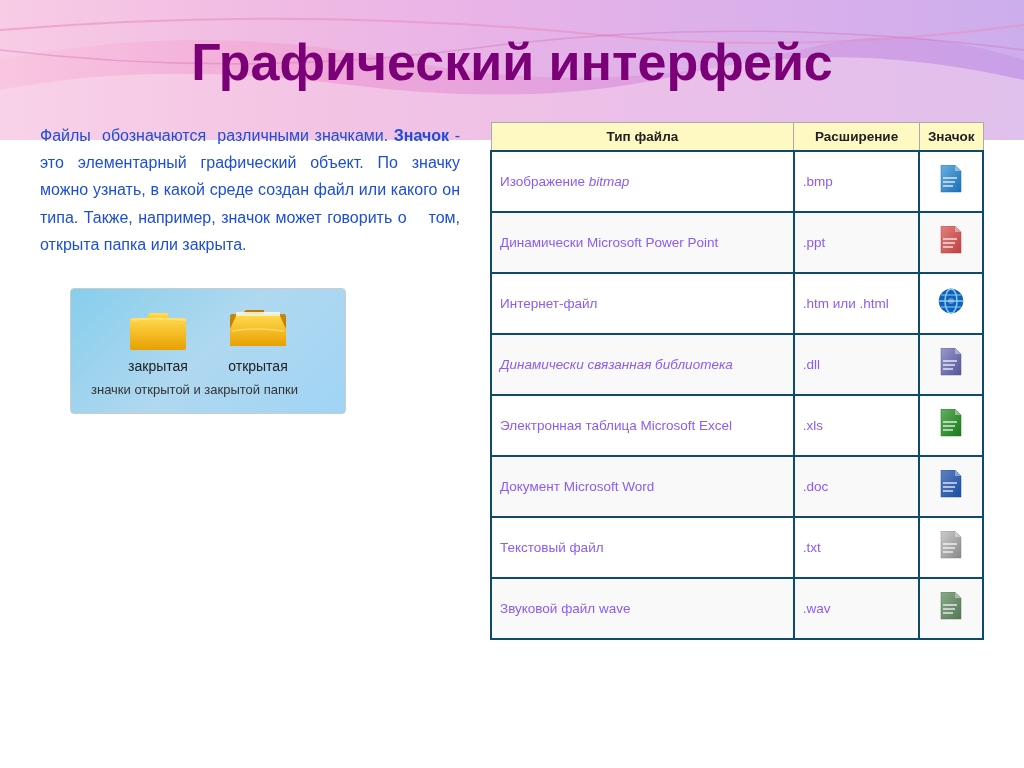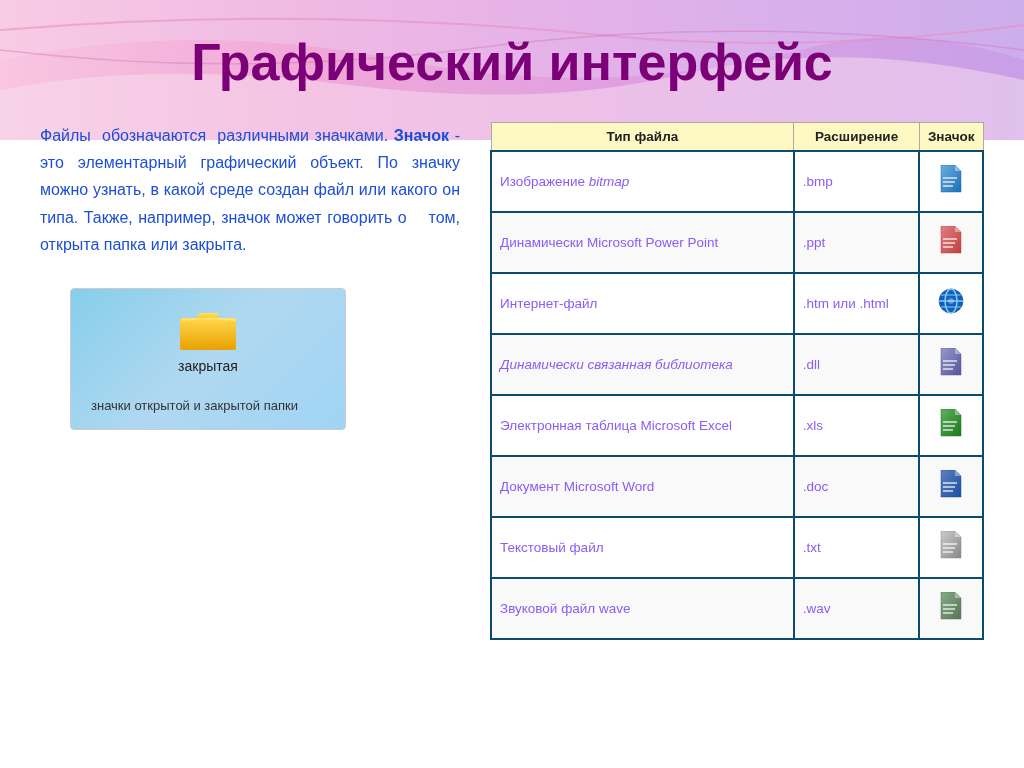--- a/index.html
+++ b/index.html
@@ -101,21 +101,21 @@
 
     .folder-label {
       font-size: 14px;
       color: #222;
       font-family: Arial, sans-serif;
     }
 
     .folder-caption {
       font-size: 13px;
       color: #333;
-      margin-top: 24px;
+      margin-top: 8px;
       font-family: Arial, sans-serif;
     }
 
     
     .right-col {
       flex: 1;
     }
 
     .file-table {
       width: 100%;
@@ -215,20 +215,44 @@
 
               <path d="M2,14 L18,14 L22,9 L40,9 L40,14" fill="url(#folderTop1)"></path>
 
               <rect x="2" y="14" width="56" height="32" rx="2" ry="2" fill="url(#folderGrad1)"></rect>
 
               <path d="M4,16 Q30,13 58,16" stroke="#ffe88a" stroke-width="2" fill="none" opacity="0.7"></path>
             </svg>
             <span class="folder-label">закрытая</span>
           </div>
 
+          <div class="folder-item">
+            <svg class="folder-icon" viewBox="0 0 60 50" xmlns="http://www.w3.org/2000/svg">
+              <defs>
+                <linearGradient id="folderGrad2" x1="0%" y1="0%" x2="0%" y2="100%">
+                  <stop offset="0%" style="stop-color:#ffd84d"></stop>
+                  <stop offset="100%" style="stop-color:#e8a000"></stop>
+                </linearGradient>
+                <linearGradient id="folderBack2" x1="0%" y1="0%" x2="0%" y2="100%">
+                  <stop offset="0%" style="stop-color:#c8880a"></stop>
+                  <stop offset="100%" style="stop-color:#b07000"></stop>
+                </linearGradient>
+              </defs>
+
+              <rect x="2" y="10" width="56" height="32" rx="2" ry="2" fill="url(#folderBack2)"></rect>
+
+              <path d="M2,10 L14,10 L18,6 L36,6 L36,10" fill="#c07800"></path>
+
+              <rect x="8" y="8" width="44" height="28" rx="1" fill="#f8f8e0" opacity="0.9"></rect>
+
+              <path d="M2,25 L8,12 L52,12 L58,25 L58,42 L2,42 Z" fill="url(#folderGrad2)"></path>
+              <path d="M4,27 Q30,23 56,27" stroke="#ffe88a" stroke-width="1.5" fill="none" opacity="0.6"></path>
+            </svg>
+            <span class="folder-label">открытая</span>
+          </div>
         </div>
         <div class="folder-caption">значки открытой и закрытой папки</div>
       </div>
     </div>
 
     <div class="right-col">
       <table class="file-table">
         <thead>
           <tr>
             <th>Тип файла</th>

